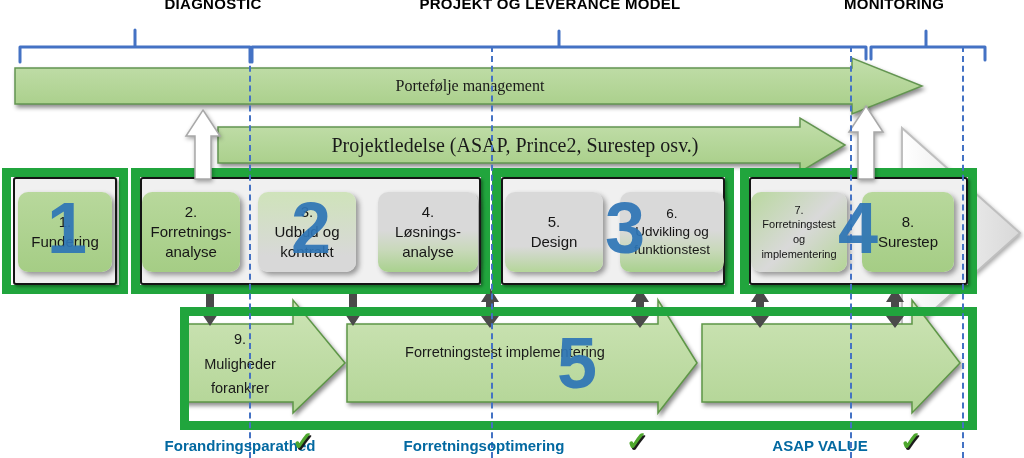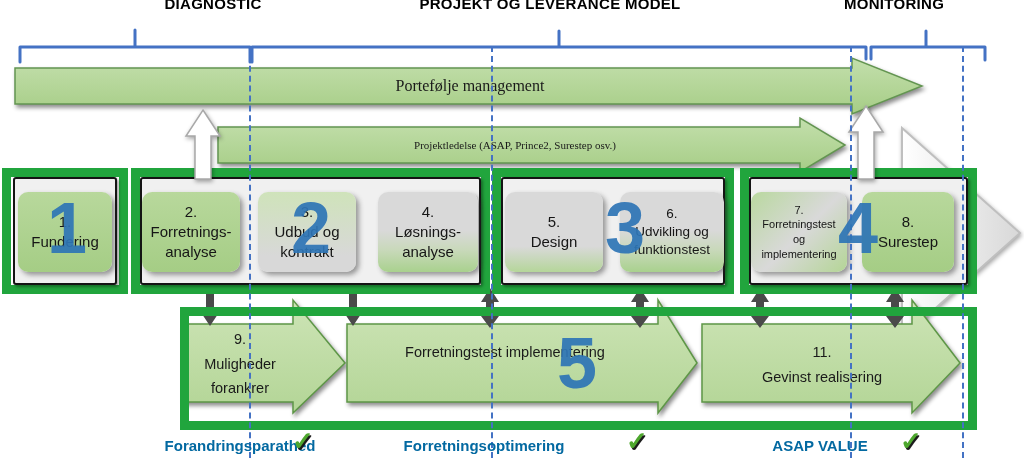--- a/index.html
+++ b/index.html
@@ -94,21 +94,21 @@
       <polygon points="202,290 218,290 218,294 214,294 214,314 218,314 210,326 202,314 206,314 206,294 202,294"></polygon>
       <polygon points="345,290 361,290 361,294 357,294 357,314 361,314 353,326 345,314 349,314 349,294 345,294"></polygon>
       <polygon points="490,288 499,302 494,302 494,316 499,316 490,328 481,316 486,316 486,302 481,302"></polygon>
       <polygon points="640,288 649,302 644,302 644,316 649,316 640,328 631,316 636,316 636,302 631,302"></polygon>
       <polygon points="760,288 769,302 764,302 764,316 769,316 760,328 751,316 756,316 756,302 751,302"></polygon>
       <polygon points="895,288 904,302 899,302 899,316 904,316 895,328 886,316 891,316 891,302 886,302"></polygon>
     </g>
   </svg>
 
   <div class="arrow-label" style="left:470px;top:86px;">Portefølje management</div>
-  <div class="arrow-label" style="left:515px;top:145px;font-size:11px;">Projektledelse (ASAP, Prince2, Surestep osv.)</div>
+  <div class="arrow-label" style="left:515px;top:145px;font-size:20px;">Projektledelse (ASAP, Prince2, Surestep osv.)</div>
 
   <div class="frame" style="left:2px;top:168px;width:126px;height:126px;"></div>
   <div class="frame" style="left:131px;top:168px;width:359px;height:126px;"></div>
   <div class="frame" style="left:492px;top:168px;width:242px;height:126px;"></div>
   <div class="frame" style="left:740px;top:168px;width:237px;height:126px;"></div>
 
   <div class="panel" style="left:13px;top:177px;width:104px;height:108px;"></div>
   <div class="panel" style="left:140px;top:177px;width:341px;height:108px;"></div>
   <div class="panel" style="left:501px;top:177px;width:224px;height:108px;"></div>
   <div class="panel" style="left:749px;top:177px;width:219px;height:108px;"></div>
@@ -154,24 +154,20 @@
 
   <div class="frame" style="left:180px;top:307px;width:797px;height:123px;"></div>
 
   <div class="flow-label" style="left:240px;top:327px;">
     <span>9.</span>
     <span>Muligheder</span>
     <span>forankrer</span>
   </div>
   <div class="flow-label" style="left:505px;top:340px;">
     <span>Forretningstest implementering</span>
-  </div>
-  <div class="flow-label" style="left:822px;top:340px;">
-    <span>11.</span>
-    <span>Gevinst realisering</span>
   </div>
 
   <svg width="1024" height="458" viewBox="0 0 1024 458">
     <polygon class="softshadow" points="203,110 220,136 211,136 211,179 195,179 195,136 186,136" fill="#ffffff" stroke="#a8a8a8" stroke-width="1.5"></polygon>
     <polygon class="softshadow" points="866,106 883,132 874,132 874,179 858,179 858,132 849,132" fill="#ffffff" stroke="#a8a8a8" stroke-width="1.5"></polygon>
 
     <g fill="none" stroke="#4472C4" stroke-width="3" stroke-linejoin="round" stroke-linecap="round">
       <path d="M20,62 L20,47 L250,47 L250,62 M135,47 L135,30"></path>
       <path d="M252,62 L252,47 L866,47 L866,59 M559,47 L559,31"></path>
       <path d="M871,59 L871,47 L985,47 L985,60 M926,47 L926,31"></path>

